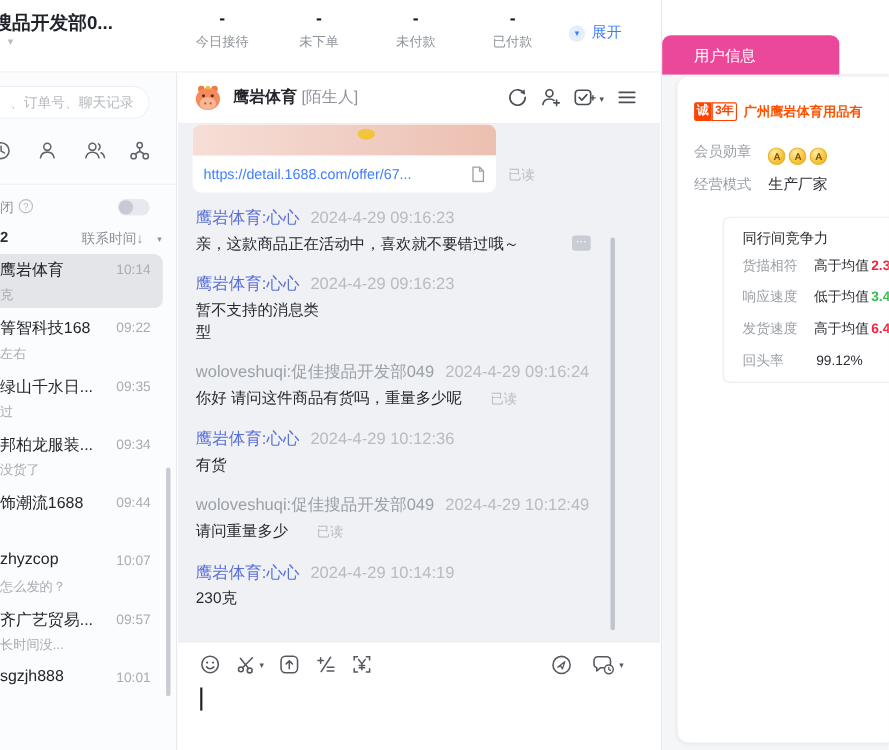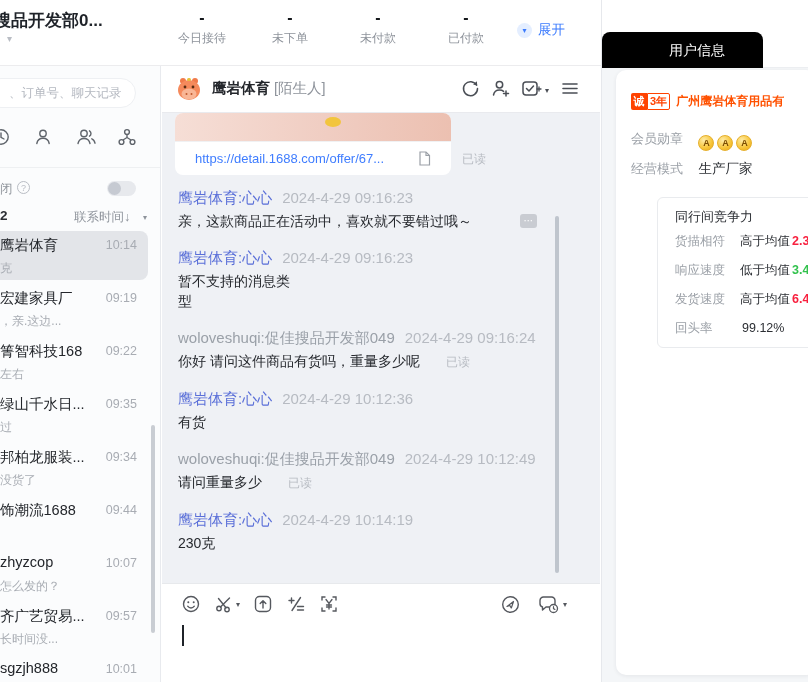--- a/index.html
+++ b/index.html
@@ -43,21 +43,21 @@
   .chat-header{position:absolute;top:0;left:0;right:0;height:46px;background:#fff;border-bottom:1px solid #e9eaee;text-align:center;}
   .avatar{position:absolute;left:13px;top:9px;width:28px;height:28px;}
   .peer{position:absolute;left:50px;top:13px;font-size:14.5px;font-weight:700;color:#23262b;}
   .peer .tag{font-weight:400;color:#8e939b;margin-left:4px;}
   .hic{position:absolute;top:12px;color:#4a4e55;cursor:pointer;}
   .hcaret{position:absolute;top:20px;font-size:8px;color:#4a4e55;}
   .chat-body{position:absolute;top:47px;left:0;right:0;height:470px;overflow:hidden;}
   .link-card{position:absolute;left:13px;top:0;width:276px;background:#fff;border-radius:8px;overflow:hidden;cursor:pointer;}
   .lc-img{height:28px;background:linear-gradient(90deg,#f6ded6,#f0cdc2 55%,#ecc0b1);position:relative;}
   .lc-img .blob{position:absolute;left:150px;top:4px;width:16px;height:10px;border-radius:50%;background:#f2c53d;}
-  .lc-row{height:33px;border-top:1px solid #f0f1f3;display:flex;align-items:center;padding:0 20px;}
+  .lc-row{height:33px;border-top:1px solid #f0f1f3;display:flex;align-items:center;padding:0 10px;}
   .lc-url{font-size:13px;color:#3f7dff;flex:1;white-space:nowrap;overflow:hidden;}
   .lc-doc{color:#9ba0a7;}
   .card-status{position:absolute;left:300px;top:38px;font-size:12px;color:#b7bbc2;}
   .messages{position:absolute;left:16px;top:76px;right:24px;}
   .msg{margin-bottom:18px;position:relative;}
   .meta{font-size:15px;height:16px;margin-bottom:6px;white-space:nowrap;}
   .sender.blue{color:#5a6fd8;}
   .sender.gray{color:#9aa0a8;}
   .mtime{color:#b7bbc2;margin-left:10px;}
   .mtext{font-size:14px;color:#26292e;line-height:20px;white-space:pre-line;}
@@ -65,21 +65,21 @@
   .more{position:absolute;left:342px;top:25px;width:17px;height:14px;background:#c9ccd2;border-radius:3px;color:#fff;font-size:10px;line-height:13px;text-align:center;cursor:pointer;}
   .chat-scroll{position:absolute;right:41px;top:103px;width:4px;height:357px;background:#bfc5cd;border-radius:2px;}
   .chat-input{position:absolute;left:0;right:0;top:517px;height:98px;background:#fff;border-top:1px solid #e7e9ec;}
   .tools{position:absolute;top:10px;left:19px;display:flex;gap:13px;align-items:center;color:#55585e;}
   .tools-right{position:absolute;top:10px;right:33px;display:flex;gap:16px;align-items:center;color:#55585e;}
   .tcaret{font-size:8px;color:#55585e;margin-left:-7px;}
   .tool{cursor:pointer;display:flex;align-items:center;}
   .inp-caret{position:absolute;left:20px;top:41px;width:1.5px;height:21px;background:#1f2329;}
   
   .rpanel{position:absolute;left:601px;top:0;width:207px;height:682px;background:#fff;border-left:1px solid #e6e8ec;box-sizing:border-box;}
-  .rtab{position:absolute;left:0;top:32px;width:161px;height:36px;background:#000000;border-radius:8px 8px 0 0;color:#fff;font-size:14px;line-height:36px;padding-left:29px;box-sizing:border-box;cursor:pointer;text-align:center;}
+  .rtab{position:absolute;left:0;top:32px;width:161px;height:36px;background:#ec4899;border-radius:8px 8px 0 0;color:#fff;font-size:14px;line-height:36px;padding-left:29px;box-sizing:border-box;cursor:pointer;}
   .rtabline{position:absolute;top:67px;left:161px;right:0;border-top:1px solid #eceef1;}
   .rbg{position:absolute;top:68px;left:0;right:0;bottom:0;background:#f4f6f8;}
   .rcard{position:absolute;left:14px;top:70px;width:200px;height:605px;background:#fff;border-radius:10px;box-shadow:0 1px 4px rgba(31,35,41,.07);}
   .co-row{position:absolute;left:15px;top:23px;display:flex;align-items:center;white-space:nowrap;}
   .b-cheng{background:#ff4200;color:#fff;font-size:11px;font-weight:700;width:16px;height:17px;line-height:17px;text-align:center;border-radius:2px 0 0 2px;}
   .b-years{border:1px solid #ff4200;color:#ff4200;font-size:11px;font-weight:700;height:15px;line-height:15px;padding:0 2px;border-radius:0 2px 2px 0;}
   .co-name{margin-left:6px;font-size:12px;font-weight:600;color:#ff5100;}
   .info-row{position:absolute;left:15px;right:0;height:20px;white-space:nowrap;}
   .info-row .il{font-size:13px;color:#9ba0a7;display:inline-block;width:63px;}
   .info-row .iv{font-size:13.5px;color:#2b2e33;}
@@ -169,25 +169,20 @@
     <span class="sort">联系时间↓</span>
     <span class="scaret">▾</span>
   </div>
   <div class="contacts" id="contacts">
       <div class="contact selected">
         <span class="nm">鹰岩体育</span>
         <span class="tm">10:14</span>
         <span class="pv">克</span>
       </div>
       <div class="contact">
-        <span class="nm">宏建家具厂</span>
-        <span class="tm">09:19</span>
-        <span class="pv">，亲.这边...</span>
-      </div>
-      <div class="contact">
         <span class="nm">箐智科技168</span>
         <span class="tm">09:22</span>
         <span class="pv">左右</span>
       </div>
       <div class="contact">
         <span class="nm">绿山千水日...</span>
         <span class="tm">09:35</span>
         <span class="pv">过</span>
       </div>
       <div class="contact">

